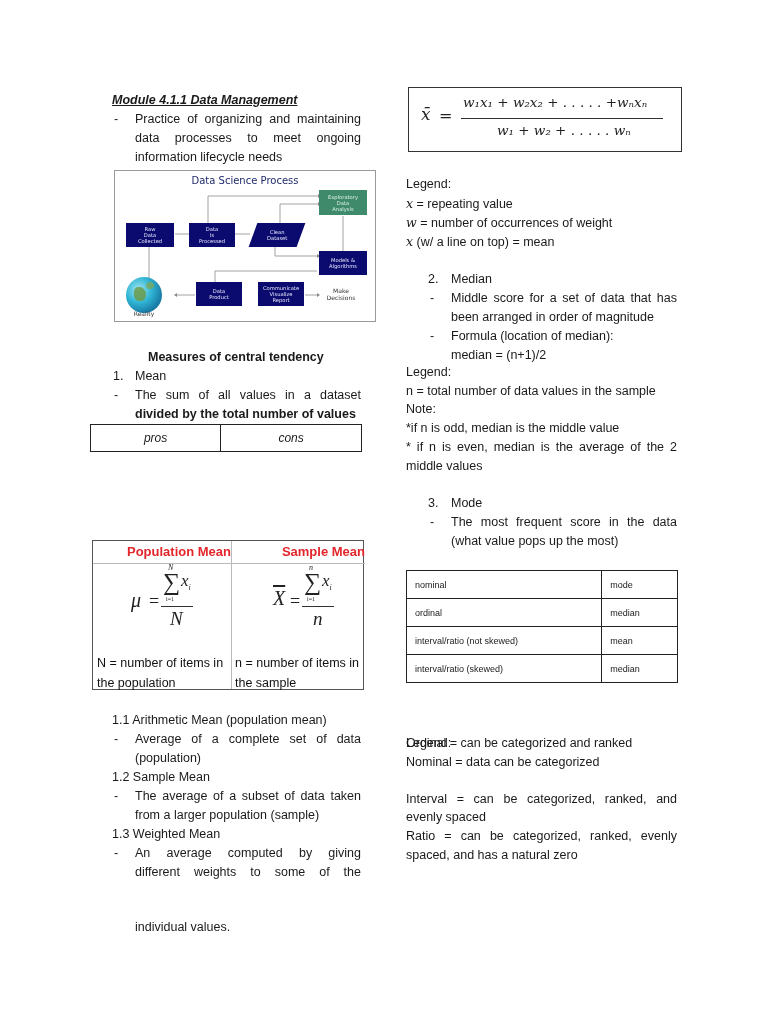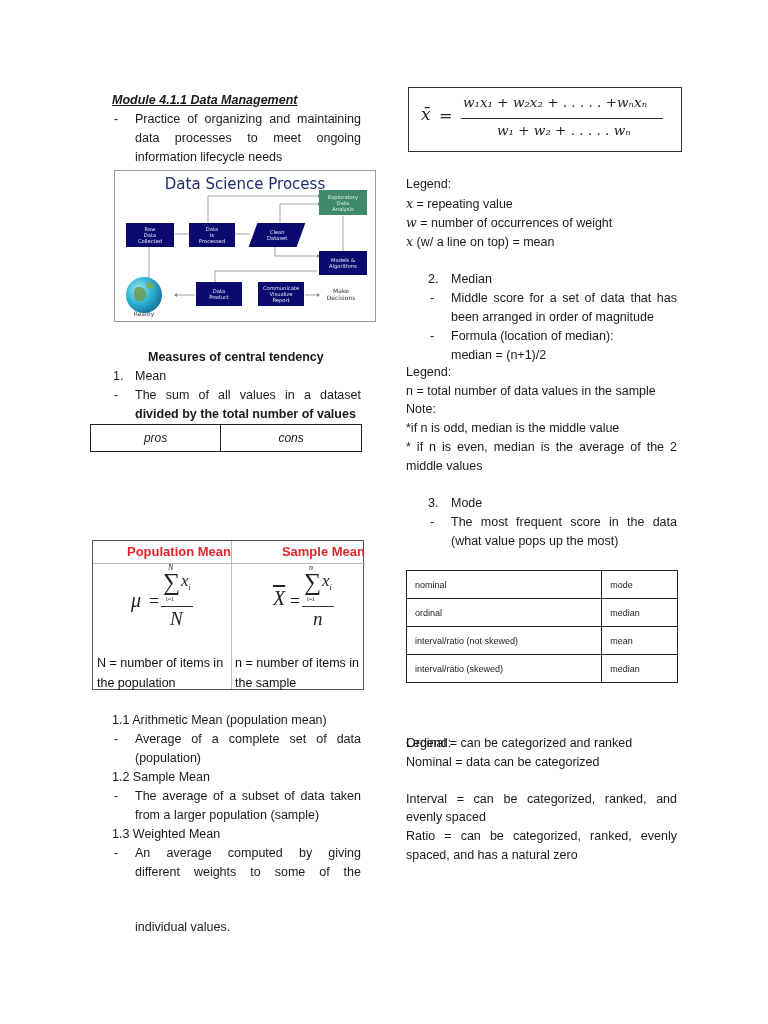--- a/index.html
+++ b/index.html
@@ -9,21 +9,21 @@
   .line { position:absolute; white-space:nowrap; line-height:19px; }
   .just { position:absolute; text-align:justify; text-align-last:justify; white-space:nowrap; line-height:19px; }
   .title { font-weight:bold; font-style:italic; text-decoration:underline; font-size:12.5px; }
   .dash { position:absolute; }
   .bold { font-weight:bold; }
 
   
   .diagram { position:absolute; left:114px; top:170px; width:262px; height:152px;
              border:1px solid #9a9a9a; background:#fff; box-sizing:border-box; overflow:hidden; }
   .diagram .dtitle { position:absolute; left:0; width:100%; top:4px; text-align:center;
-                     color:#1f2a6b; font-size:15px; font-family:"DejaVu Sans", sans-serif; }
+                     color:#1f2a6b; font-size:10px; font-family:"DejaVu Sans", sans-serif; }
   .dbox { position:absolute; background:#0b0b6f; color:#e8e8ff; font-size:5.2px; line-height:6px;
           text-align:center; display:flex; align-items:center; justify-content:center;
           font-family:"DejaVu Sans", sans-serif; }
   .dbox.green { background:#3f8a6a; color:#dff3ea; }
   .dbox.para { transform:skewX(-20deg); }
   .dbox.para span { transform:skewX(20deg); display:block; }
   .dtext { position:absolute; font-size:6px; line-height:7px; text-align:center; color:#333;
            font-family:"DejaVu Sans", sans-serif; }
 
   

